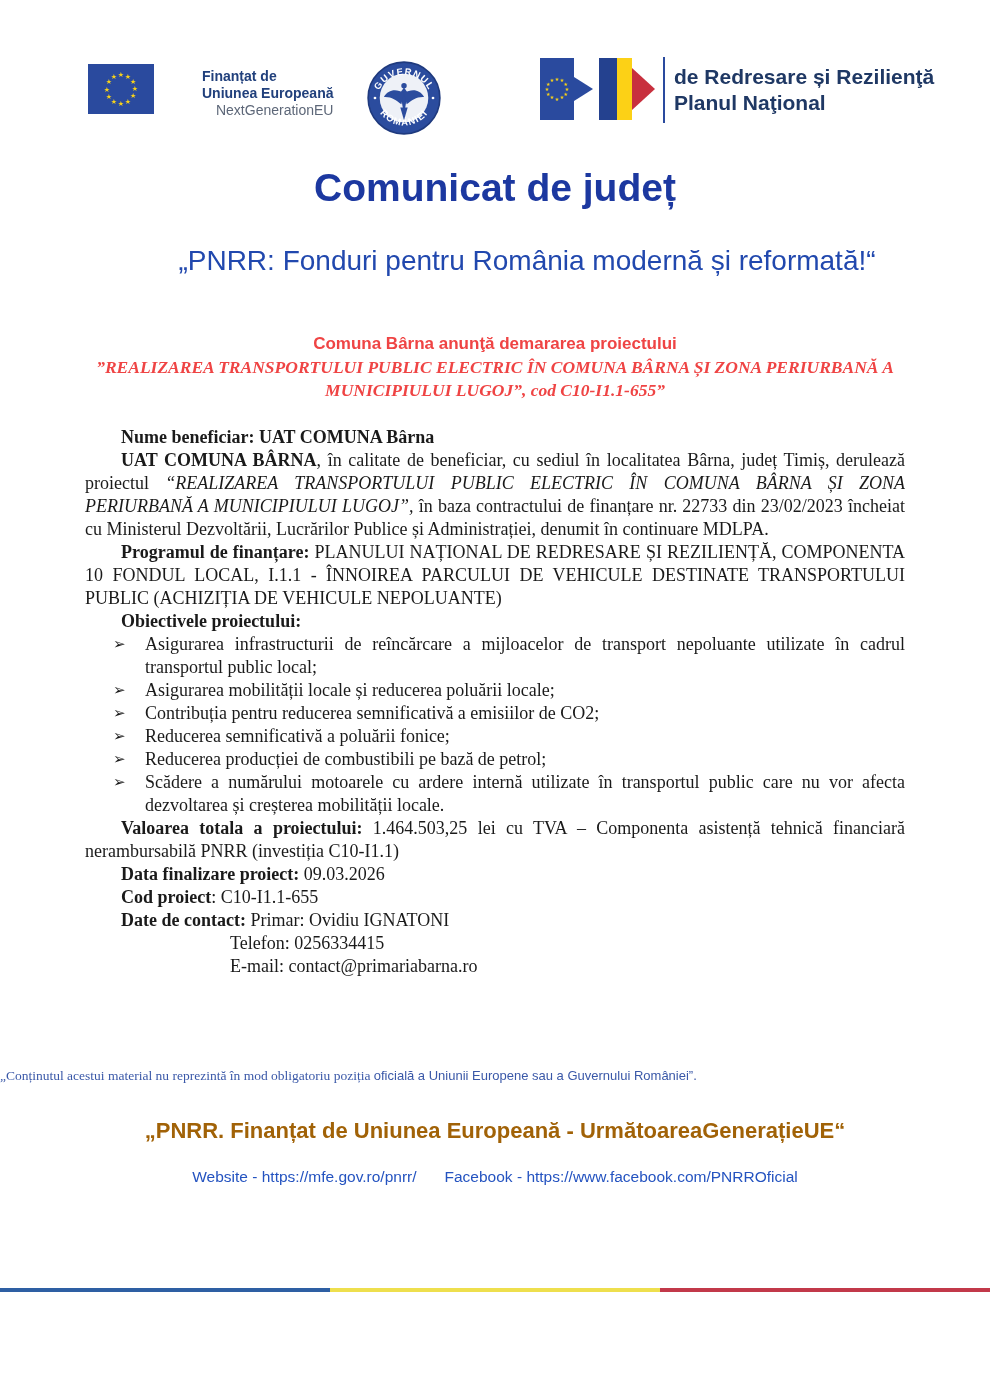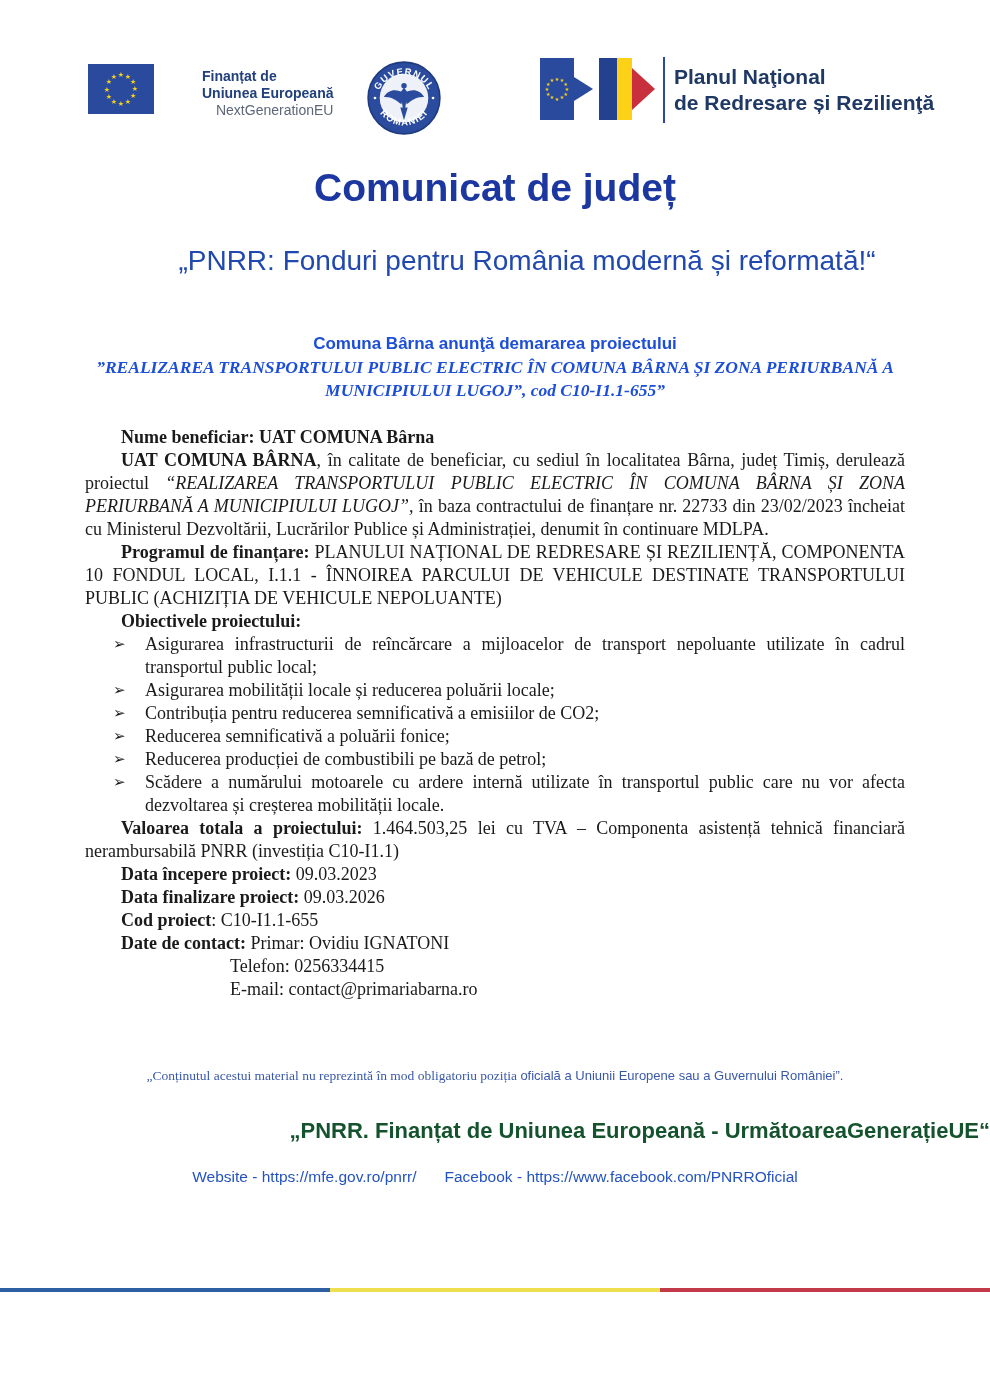--- a/index.html
+++ b/index.html
@@ -16,44 +16,44 @@
   .pnrr-divider{width:2px;height:66px;background:#2a4a9e;margin:0 9px 0 7px;}
   .pnrr-text{font-family:"Liberation Sans",sans-serif;font-weight:bold;color:#1f3864;
              font-size:21px;line-height:26px;}
 
   
   .doc-title{position:absolute;top:166px;left:0;width:100%;text-align:center;
              font-family:"Liberation Sans",sans-serif;font-weight:bold;font-size:39px;color:#1c38a0;}
   .doc-subtitle{position:absolute;top:245px;left:0;width:100%;text-align:center;
              font-family:"Liberation Sans",sans-serif;font-size:28px;color:#2148ae;margin-left:32px;}
 
-  .announce{position:absolute;top:334px;left:80px;width:830px;text-align:center;color:#1d4ed8;}
+  .announce{position:absolute;top:334px;left:80px;width:830px;text-align:center;color:#ef4444;}
   .announce .intro{font-family:"Liberation Sans",sans-serif;font-weight:bold;font-size:17px;margin-bottom:2px;}
   .announce .ptitle{font-family:"Liberation Serif",serif;font-weight:bold;font-style:italic;
                     font-size:17.5px;line-height:23px;}
 
   
   .body-block{position:absolute;top:426px;left:85px;width:820px;
               font-size:18px;line-height:23px;}
   .body-block p{margin:0;text-align:justify;}
   .b{font-weight:bold;padding-left:36px;}
   .i{font-style:italic;}
   ul.objectives{margin:0;padding:0;list-style:none;}
   ul.objectives li{display:flex;text-align:justify;}
   ul.objectives .arrow{flex:0 0 60px;padding-left:28px;box-sizing:border-box;
                        font-family:"DejaVu Sans",sans-serif;font-size:15px;}
   ul.objectives .obj-text{flex:1;text-align:justify;}
   .indent{padding-left:145px;}
 
   
-  .disclaimer{position:absolute;top:1066px;left:0;width:100%;text-align:center;color:#3a58a8;}
+  .disclaimer{position:absolute;top:1066px;left:0;width:100%;color:#3a58a8;}
   .disclaimer .serif{font-family:"Liberation Serif",serif;font-size:13.5px;}
   .disclaimer .sans{font-family:"Liberation Sans",sans-serif;font-size:13px;}
-  .slogan{position:absolute;top:1118px;left:0;width:100%;text-align:right;
-          font-family:"Liberation Sans",sans-serif;font-weight:bold;font-size:22px;color:#14532d;}
+  .slogan{position:absolute;top:1118px;left:0;width:100%;text-align:center;
+          font-family:"Liberation Sans",sans-serif;font-weight:bold;font-size:22px;color:#a16207;}
   .links{position:absolute;top:1168px;left:0;width:100%;display:flex;justify-content:center;gap:28px;
          font-family:"Liberation Sans",sans-serif;font-size:15.5px;color:#2453c0;}
   .tricolor{position:absolute;top:1288px;left:0;width:100%;height:4px;display:flex;}
   .tricolor .seg{flex:1;height:100%;}
 </style>
 </head>
 <body>
 
 <div class="page">
 
@@ -124,22 +124,22 @@
           <text x="8.3" y="29.8" text-anchor="middle" font-size="5" fill="#f7d21a">★</text>
           <text x="12.0" y="26.1" text-anchor="middle" font-size="5" fill="#f7d21a">★</text>
         </g>
       <polygon points="34,21 53,33 34,45" fill="#2a4a9e"></polygon>
       <rect x="59" y="2" width="18" height="62" fill="#24418f"></rect>
       <rect x="77" y="2" width="15" height="62" fill="#fcd116"></rect>
       <polygon points="92,12 92,54 115,33" fill="#c8303e"></polygon>
     </svg>
     <div class="pnrr-divider"></div>
     <div class="pnrr-text">
+      <div>de Redresare și Rezilienţă</div>
       <div>Planul Naţional</div>
-      <div>de Redresare și Rezilienţă</div>
     </div>
   </div>
 
   <div class="doc-title">Comunicat de județ</div>
   <div class="doc-subtitle">„PNRR: Fonduri pentru România modernă și reformată!“</div>
 
   <div class="announce">
     <div class="intro">Comuna Bârna anunţă demararea proiectului</div>
     <div class="ptitle">”REALIZAREA TRANSPORTULUI PUBLIC ELECTRIC ÎN COMUNA BÂRNA ȘI ZONA PERIURBANĂ A MUNICIPIULUI LUGOJ”, cod C10-I1.1-655”</div>
   </div>
@@ -175,21 +175,20 @@
           <span class="obj-text">Reducerea producției de combustibili pe bază de petrol;</span>
         </li>
       <li>
           <span class="arrow">➢</span>
           <span class="obj-text">Scădere a numărului motoarele cu ardere internă utilizate în transportul public care nu vor afecta dezvoltarea și creșterea mobilității locale.</span>
         </li>
     </ul>
 
     <p><span class="b">Valoarea totala a proiectului:</span><span> 1.464.503,25 lei cu TVA – Componenta asistență tehnică financiară nerambursabilă PNRR (investiția C10-I1.1)</span></p>
 
-    <p><span class="b">Data începere proiect:</span><span> 09.03.2023</span></p>
 
     <p><span class="b">Data finalizare proiect:</span><span> 09.03.2026</span></p>
 
     <p><span class="b">Cod proiect</span><span>: C10-I1.1-655</span></p>
 
     <p><span class="b">Date de contact:</span><span> Primar: Ovidiu IGNATONI</span></p>
 
     <p class="indent">Telefon: 0256334415</p>
     <p class="indent">E-mail: contact@primariabarna.ro</p>
   </div>

